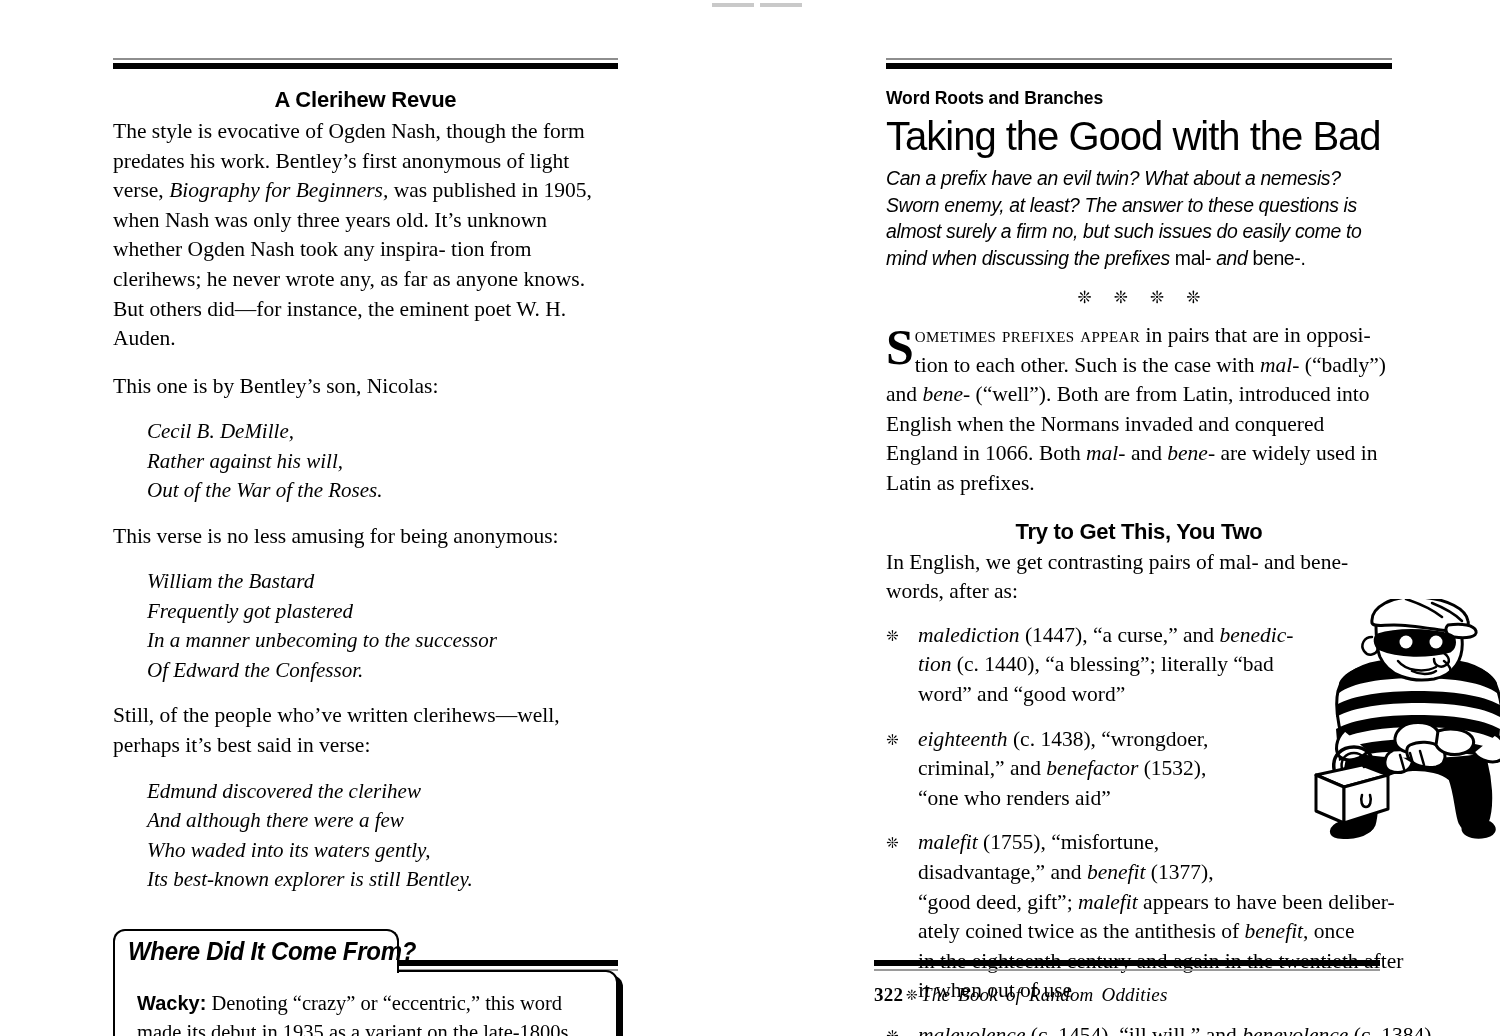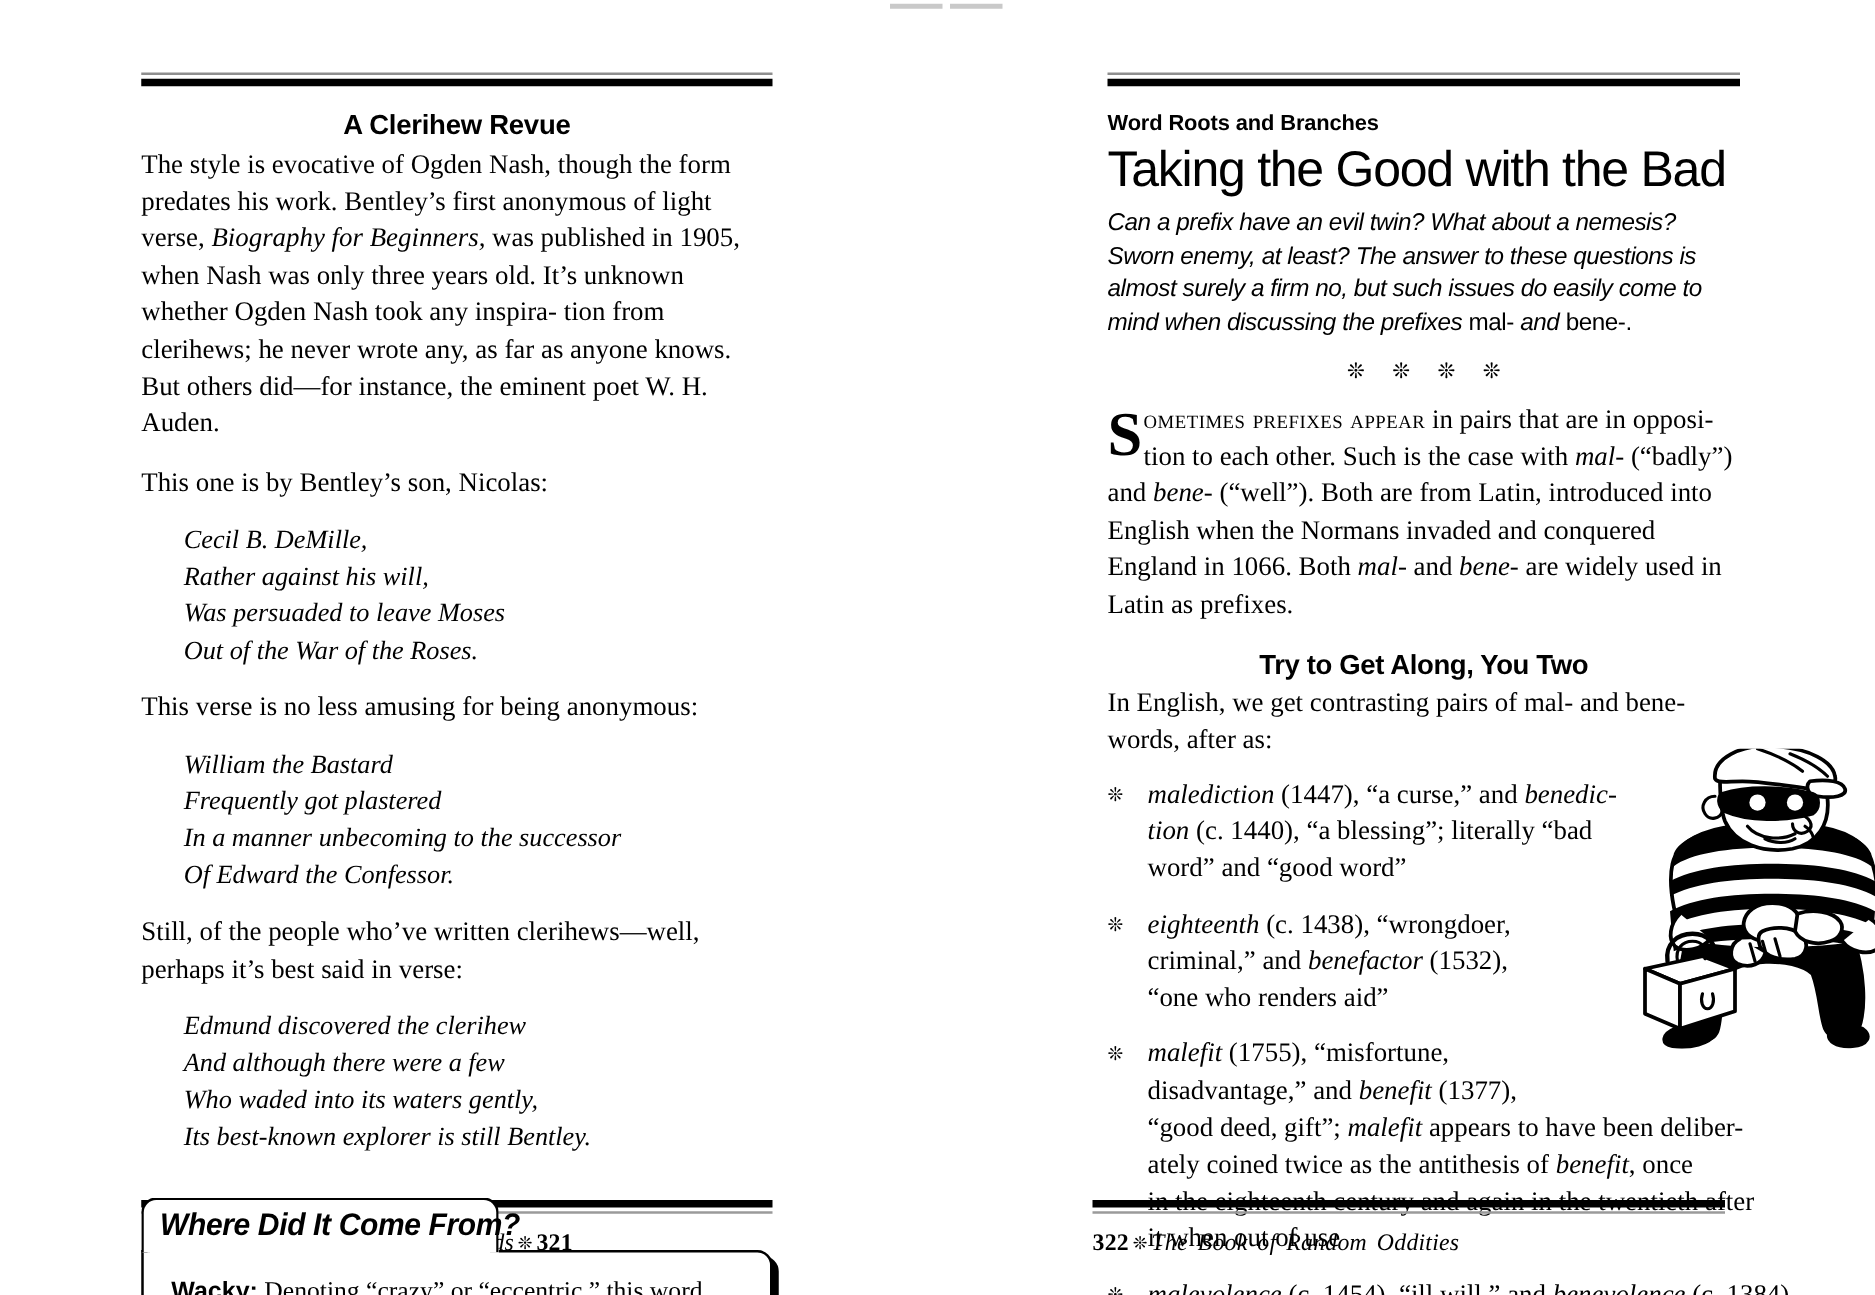--- a/index.html
+++ b/index.html
@@ -311,21 +311,20 @@
         <span>years old. It’s unknown whether Ogden Nash took any inspira-</span>
         <span>tion from clerihews; he never wrote any, as far as anyone knows.</span>
         <span>But others did—for instance, the eminent poet W. H. Auden.</span>
       </p>
 
       <p class="body">This one is by Bentley’s son, Nicolas:</p>
 
       <div class="verse">
         <div>Cecil B. DeMille,</div>
         <div>Rather against his will,</div>
-        <div>Was persuaded to leave Moses</div>
         <div>Out of the War of the Roses.</div>
       </div>
 
       <p class="body">This verse is no less amusing for being anonymous:</p>
 
       <div class="verse">
         <div>William the Bastard</div>
         <div>Frequently got plastered</div>
         <div>In a manner unbecoming to the successor</div>
         <div>Of Edward the Confessor.</div>
@@ -396,21 +395,21 @@
       </div>
 
       <p class="dropcap-para">
         <span class="dropcap">S</span><span class="smallcaps">ometimes prefixes appear</span><span> in pairs that are in opposi-</span>
         <span>tion to each other. Such is the case with </span><i>mal-</i><span> (“badly”) and</span>
         <i>bene-</i><span> (“well”). Both are from Latin, introduced into English</span>
         <span>when the Normans invaded and conquered England in 1066.</span>
         <span>Both </span><i>mal-</i><span> and </span><i>bene-</i><span> are widely used in Latin as prefixes.</span>
       </p>
 
-      <h3 class="subhead">Try to Get Along, You Two</h3>
+      <h3 class="subhead">Try to Get This, You Two</h3>
 
       <p class="body-r">
         <span>In English, we get contrasting pairs of mal- and bene- words,</span>
         <span>after as:</span>
       </p>
 
       <div class="bullets">
 
         <div class="illo">
           <svg viewBox="0 0 222 240" xmlns="http://www.w3.org/2000/svg">

